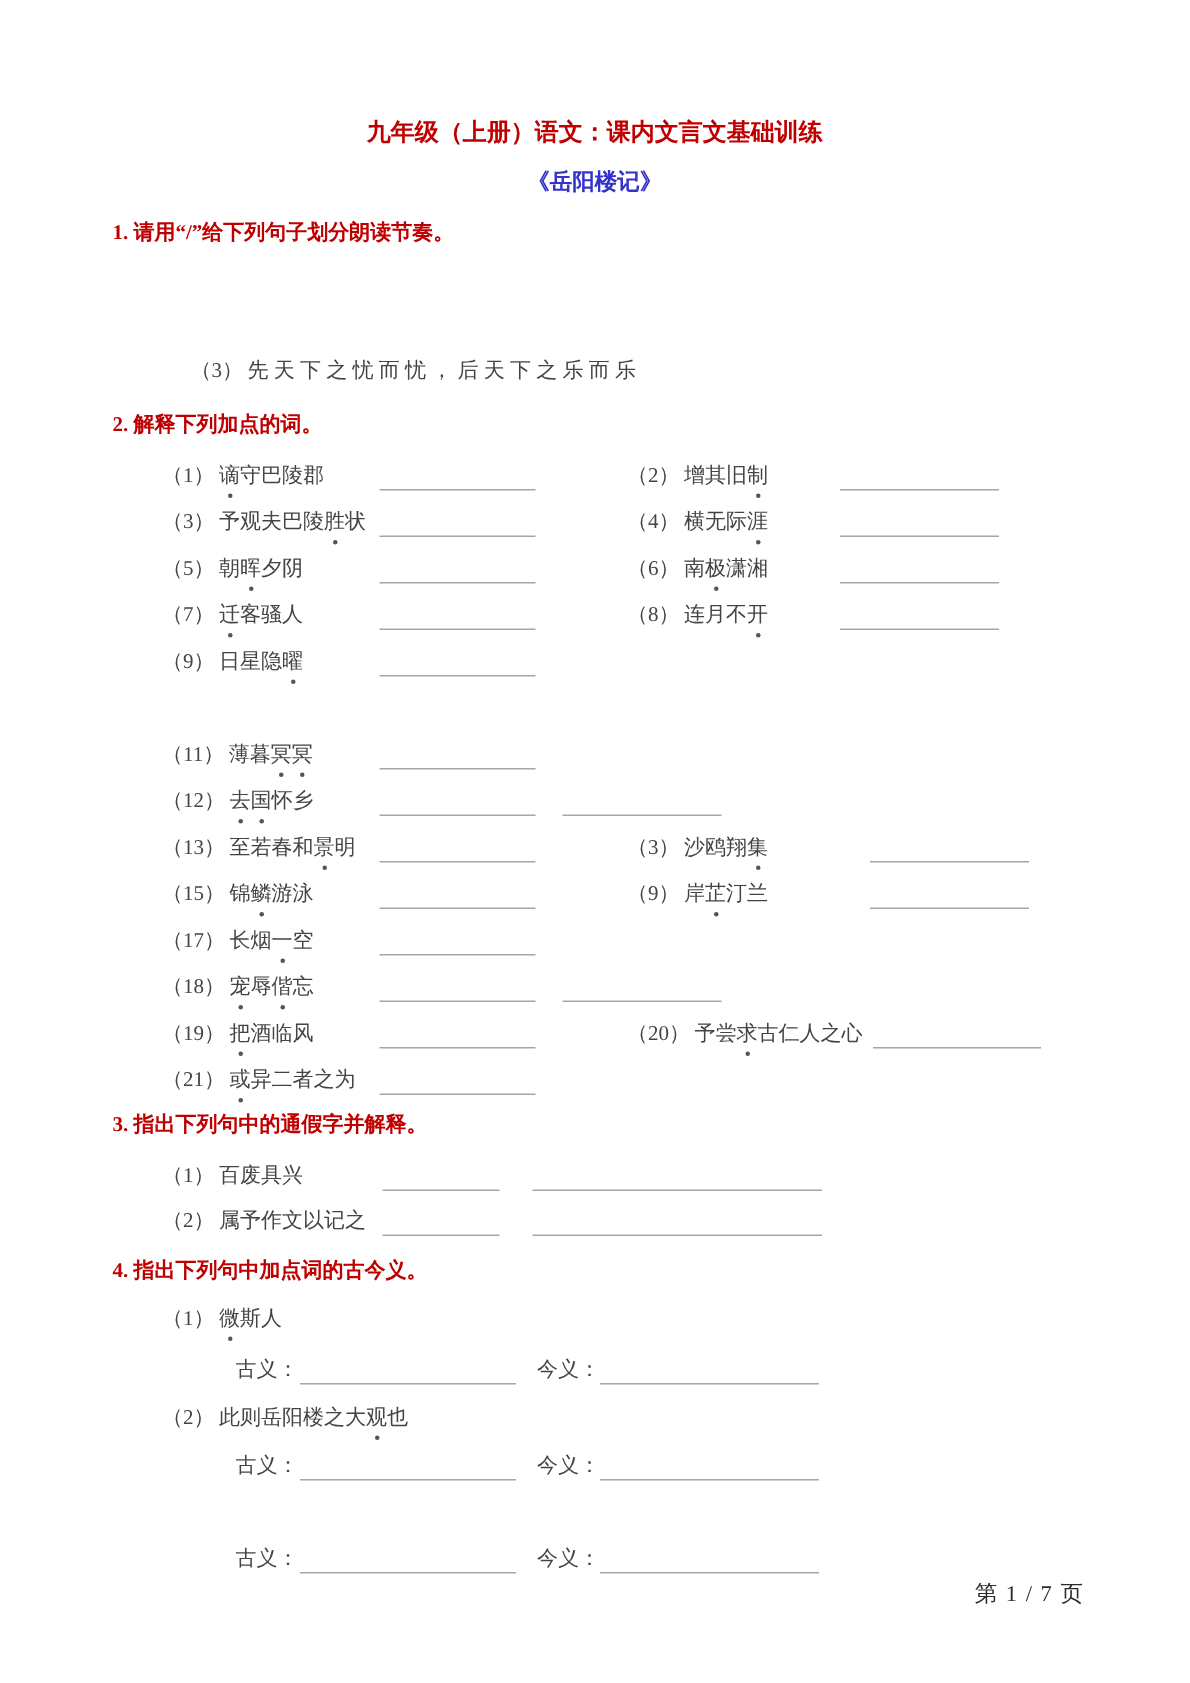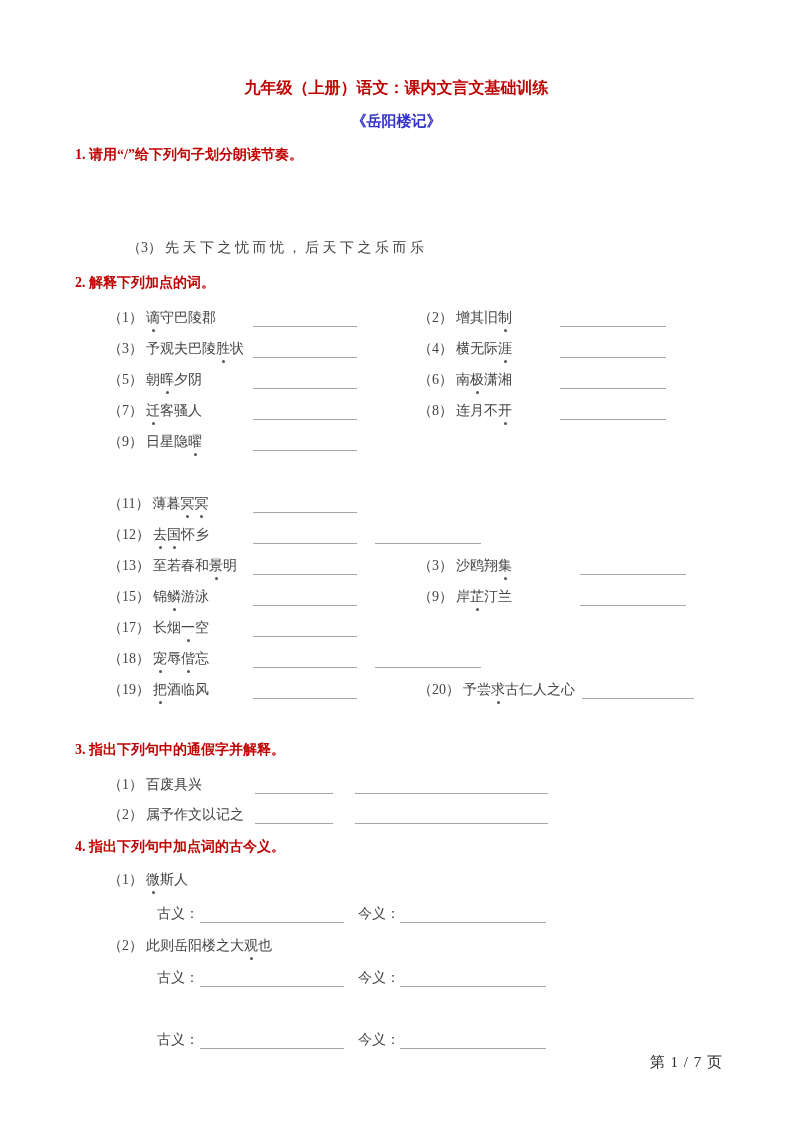--- a/index.html
+++ b/index.html
@@ -102,20 +102,24 @@
     <span class="lbl" style="left:108px"><span class="num">（18）</span><span><span class="ch dotted">宠</span><span class="ch">辱</span><span class="ch dotted">偕</span><span class="ch">忘</span></span></span>
     <span class="blank" style="left:253px;width:104px"></span>
     <span class="blank" style="left:375px;width:106px"></span>
   </div>
   <div class="row" style="top:680px">
     <span class="lbl" style="left:108px"><span class="num">（19）</span><span><span class="ch dotted">把</span><span class="ch">酒</span><span class="ch">临</span><span class="ch">风</span></span></span>
     <span class="blank" style="left:253px;width:104px"></span>
     <span class="lbl" style="left:418px"><span class="num">（20）</span><span><span class="ch">予</span><span class="ch">尝</span><span class="ch dotted">求</span><span class="ch">古</span><span class="ch">仁</span><span class="ch">人</span><span class="ch">之</span><span class="ch">心</span></span></span>
     <span class="blank" style="left:582px;width:112px"></span>
   </div>
+  <div class="row" style="top:711px">
+    <span class="lbl" style="left:108px"><span class="num">（21）</span><span><span class="ch dotted">或</span><span class="ch">异</span><span class="ch">二</span><span class="ch">者</span><span class="ch">之</span><span class="ch">为</span></span></span>
+    <span class="blank" style="left:253px;width:104px"></span>
+  </div>
 
   <div class="heading" style="top:741px">3. 指出下列句中的通假字并解释。</div>
   <div class="row" style="top:775px">
     <span class="lbl" style="left:108px"><span class="num">（1）</span><span>百废具兴</span></span>
     <span class="blank" style="left:255px;width:78px"></span>
     <span class="blank" style="left:355px;width:193px"></span>
   </div>
   <div class="row" style="top:805px">
     <span class="lbl" style="left:108px"><span class="num">（2）</span><span>属予作文以记之</span></span>
     <span class="blank" style="left:255px;width:78px"></span>

